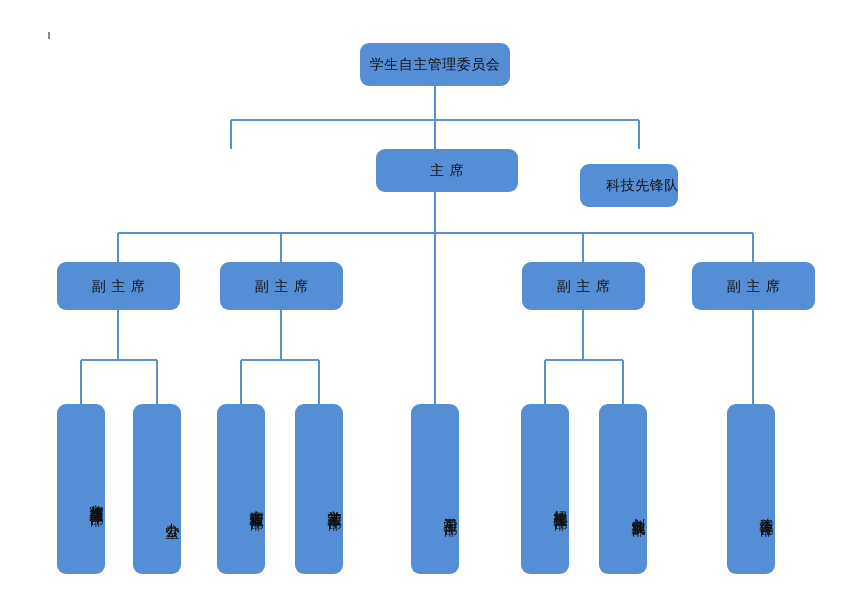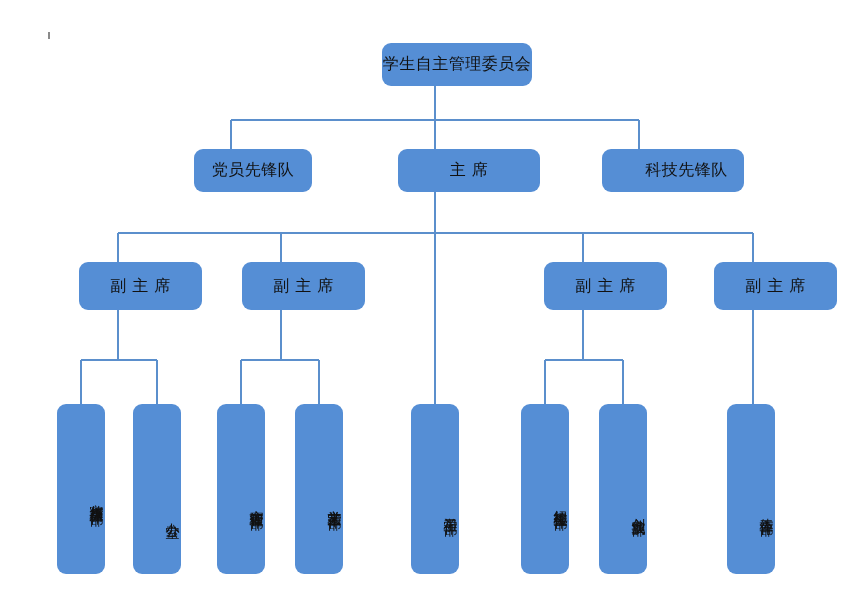--- a/index.html
+++ b/index.html
@@ -34,23 +34,22 @@
     background: #558ED5;
     border-radius: 9px;
     box-sizing: border-box;
     display: flex;
     align-items: center;
     justify-content: center;
     color: #111111;
     line-height: 1.15;
   }
   .node.horizontal {
-    font-size: 16px;
+    font-size: 14px;
     letter-spacing: 0.5px;
-    margin-left: 22px;
   }
   .node.vertical {
     writing-mode: vertical-rl;
     text-orientation: upright;
     font-size: 14px;
     letter-spacing: 1px;
     align-items: flex-start;
     padding-top: 16px;
   }
   .node-label {
@@ -104,27 +103,24 @@
       <line x1="623" y1="360" x2="623" y2="404"></line>
 
       <line x1="753" y1="310" x2="753" y2="404"></line>
     </g>
   </svg>
 
   <div class="node horizontal" style="left:360px; top:43px; width:150px; height:43px;">
     <span class="node-label">学生自主管理委员会</span>
   </div>
 
-  <div class="node horizontal" style="left:172px; top:149px; width:118px; height:43px;">
-    <span class="node-label">党员先锋队</span>
-  </div>
   <div class="node horizontal" style="left:376px; top:149px; width:142px; height:43px;">
     <span class="node-label">主 席</span>
   </div>
-  <div class="node horizontal" style="left:580px; top:149px; width:142px; height:43px;padding-left:27px;">
+  <div class="node horizontal" style="left:580px; top:164px; width:98px; height:43px;padding-left:27px;">
     <span class="node-label">科技先锋队</span>
   </div>
 
   <div class="node horizontal" style="left:57px; top:262px; width:123px; height:48px;">
     <span class="node-label">副 主 席</span>
   </div>
   <div class="node horizontal" style="left:220px; top:262px; width:123px; height:48px;">
     <span class="node-label">副 主 席</span>
   </div>
   <div class="node horizontal" style="left:522px; top:262px; width:123px; height:48px;">

